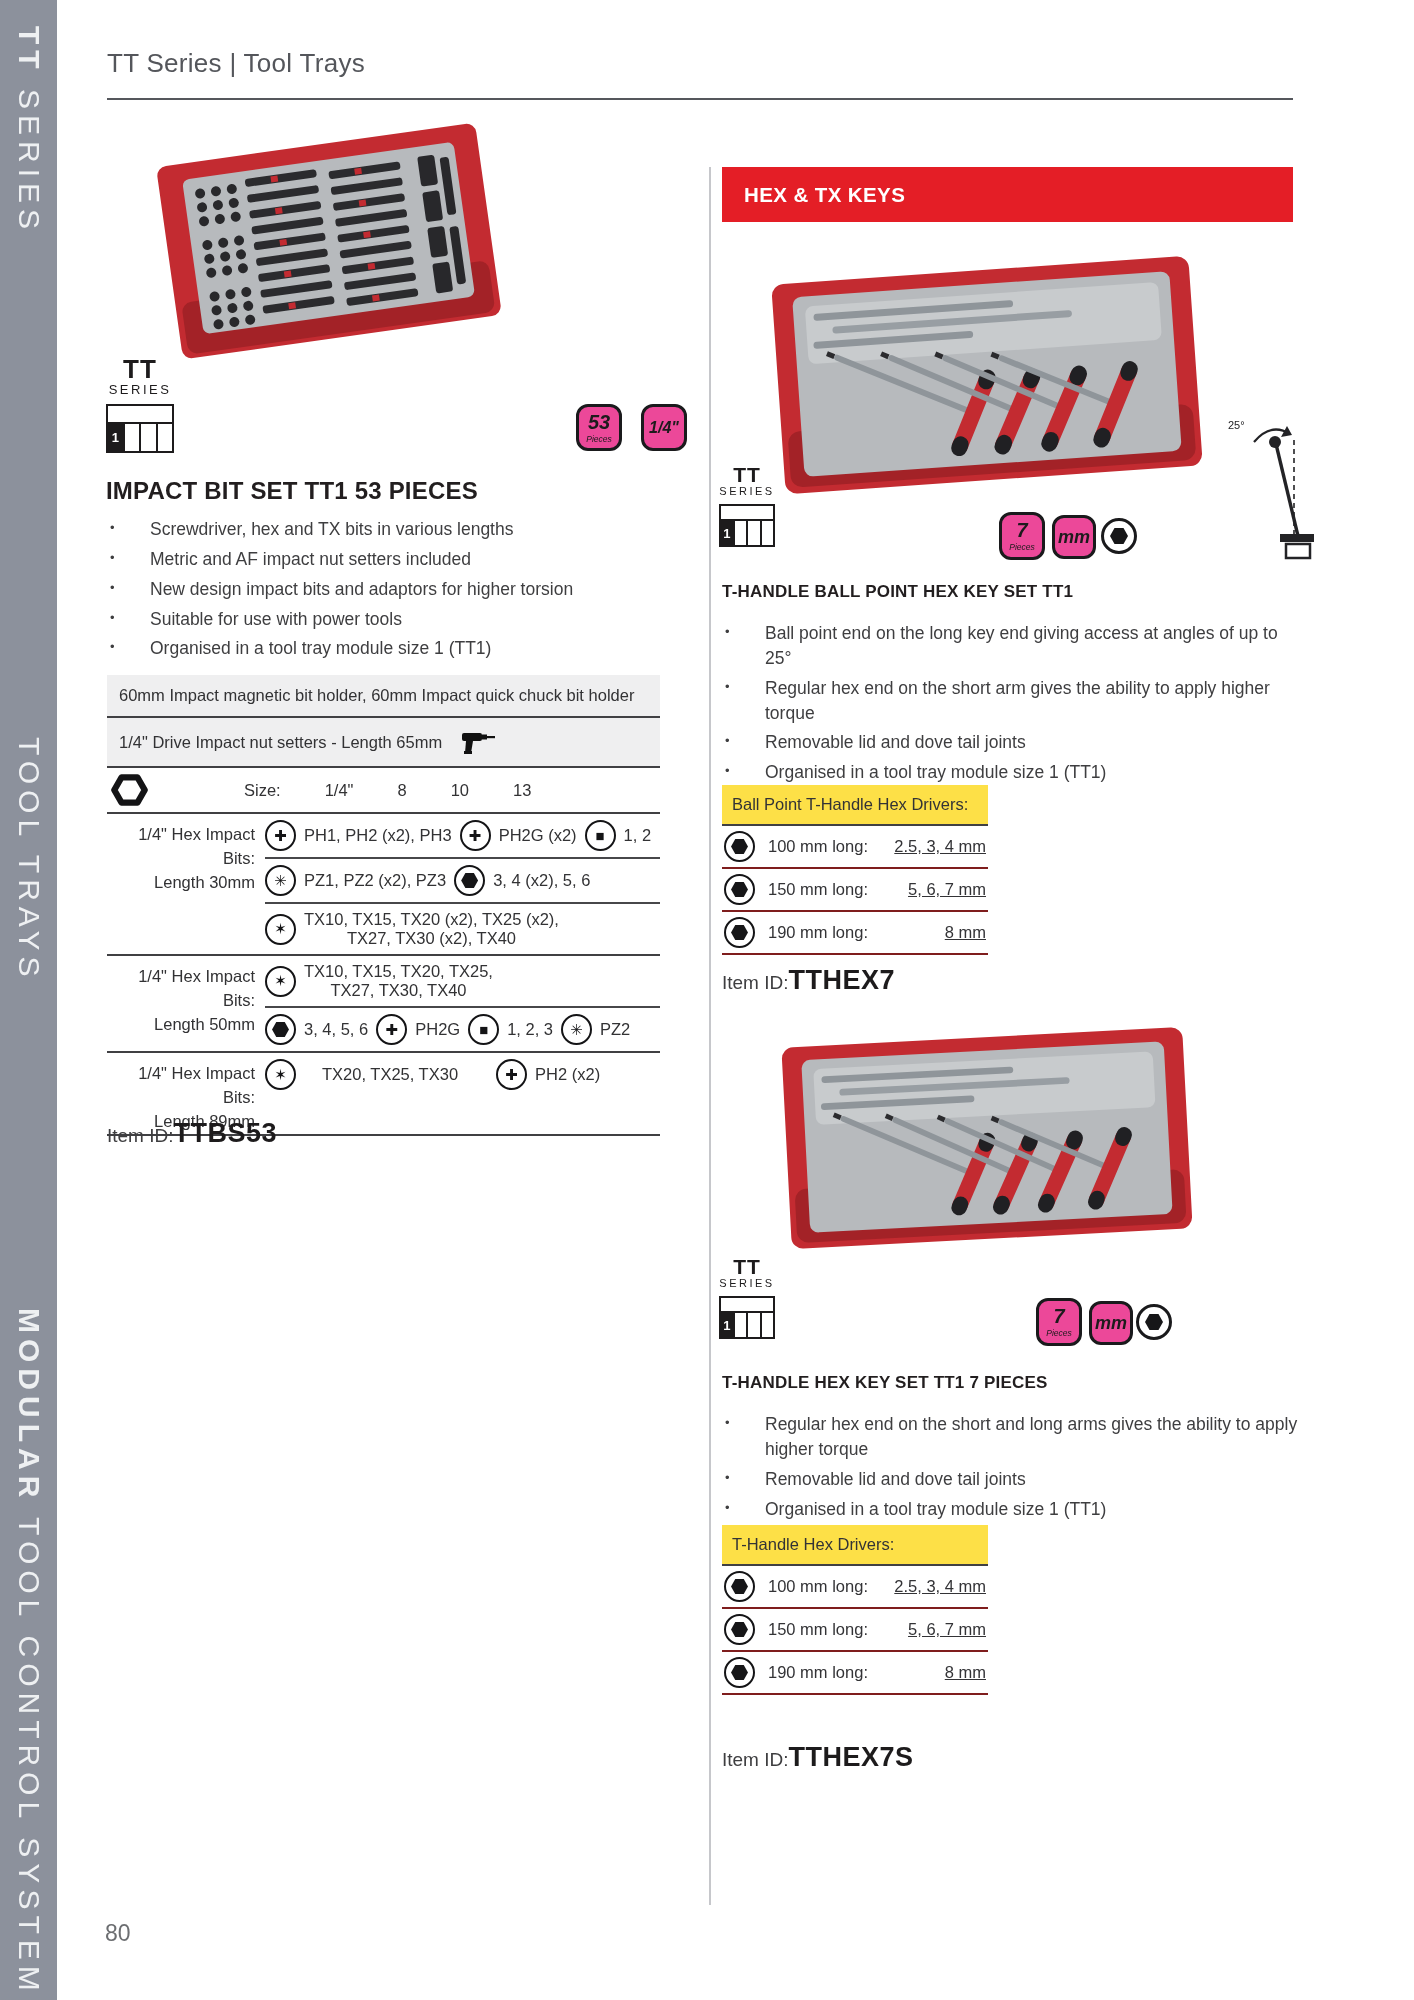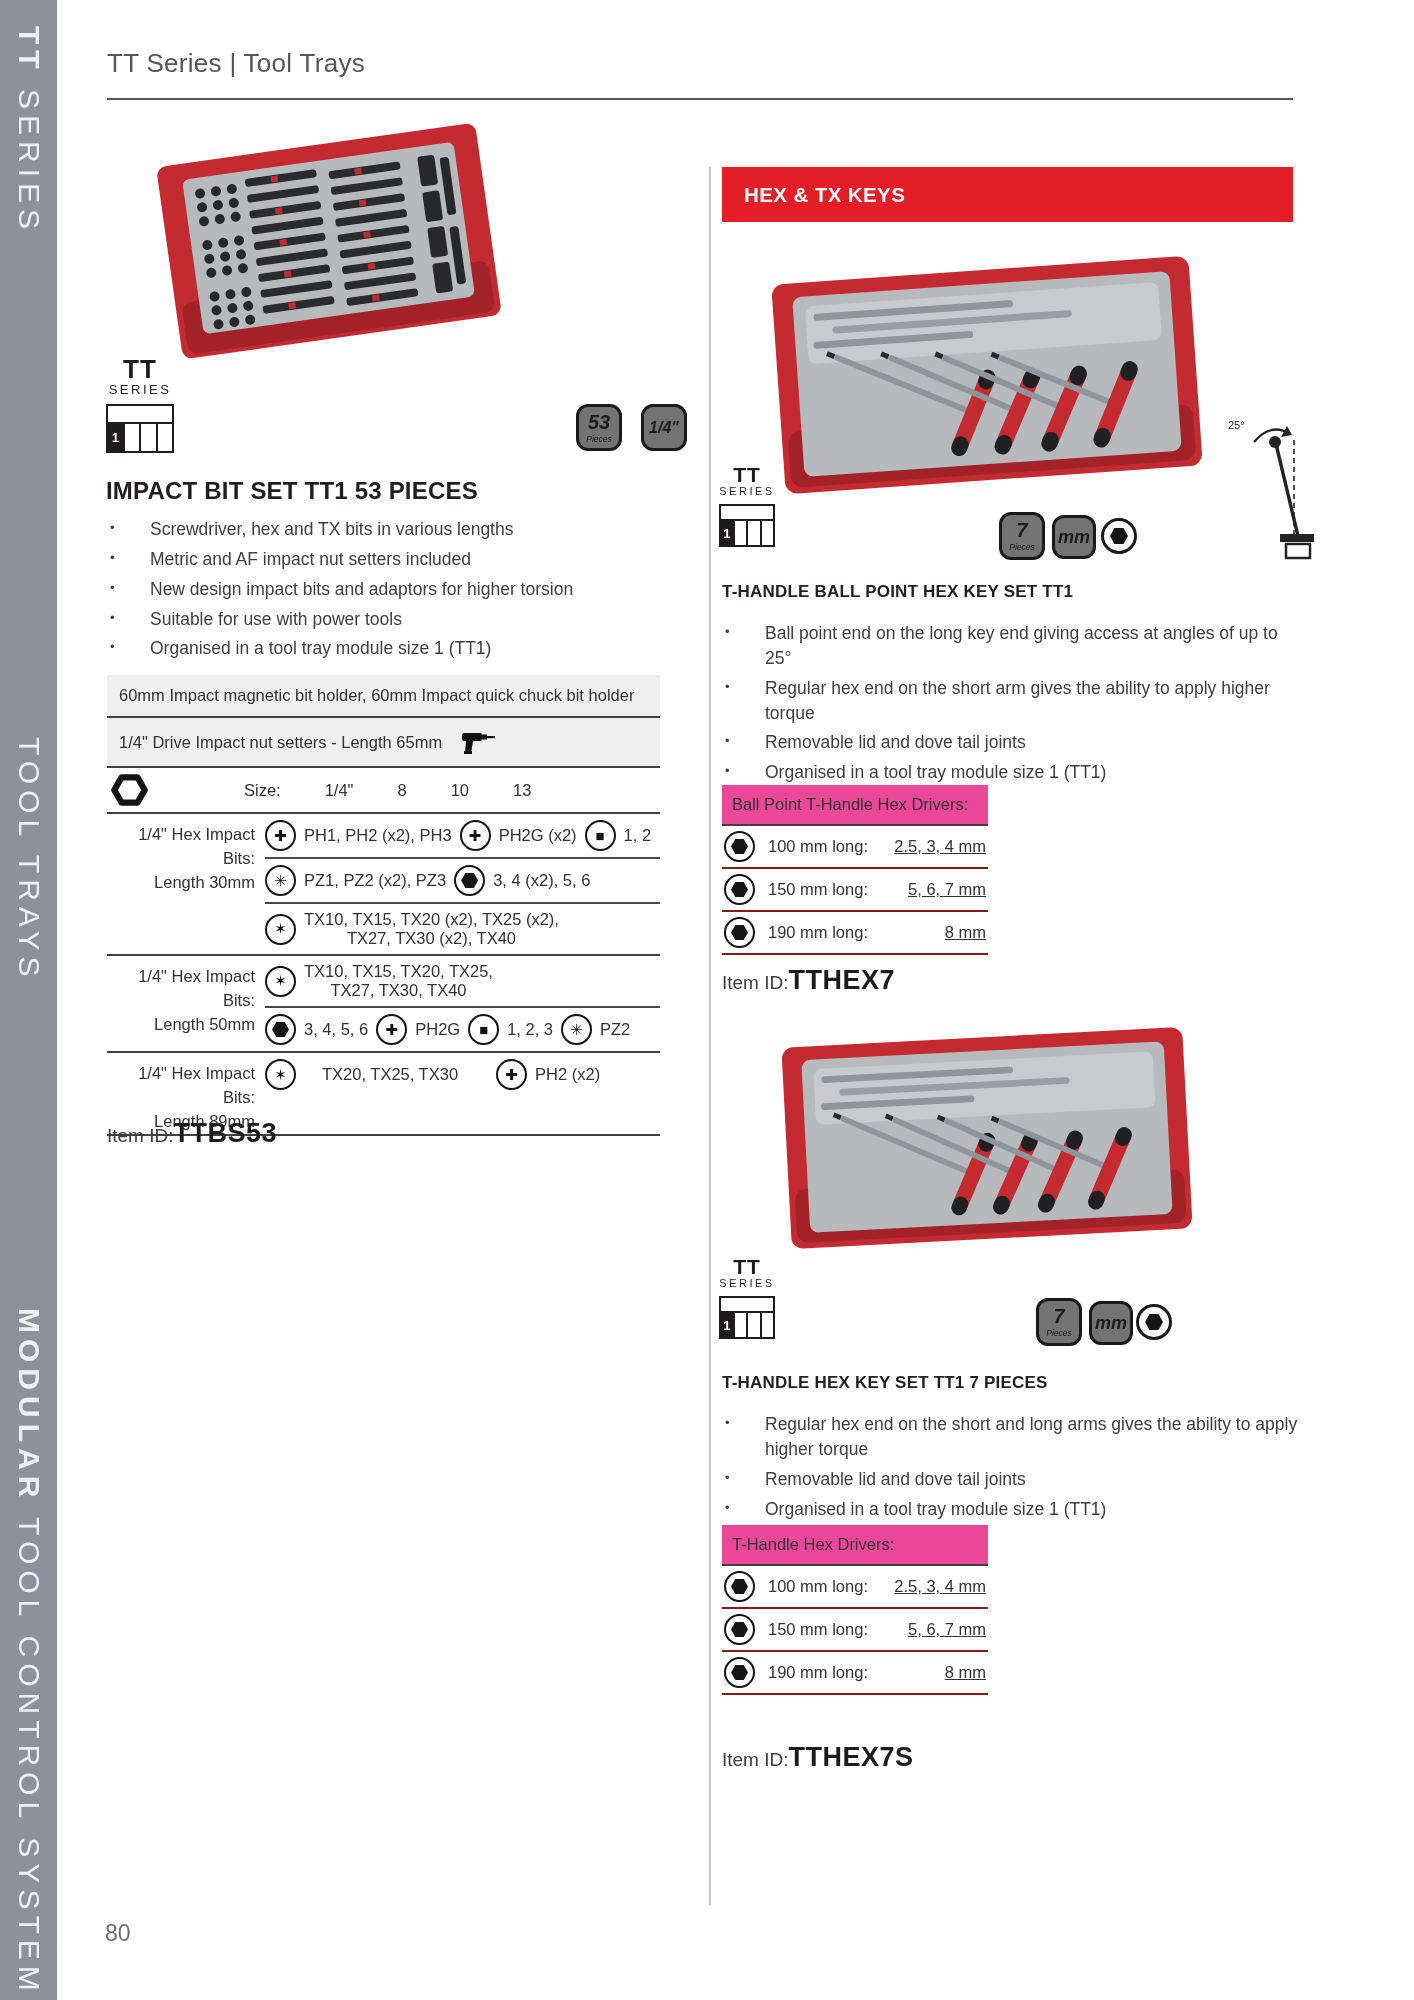--- a/index.html
+++ b/index.html
@@ -30,21 +30,21 @@
   .module-top{height:16px;border-bottom:2px solid #1d1b1c;}
   .module-row{display:flex;height:27px;}
   .module-cell{flex:1;border-right:2px solid #1d1b1c;display:flex;align-items:center;justify-content:center;}
   .module-cell:last-child{border-right:none;}
   .module-cell.black{background:#1d1b1c;color:#fff;font-weight:700;font-size:13px;}
   .logo-lg{width:68px;}.logo-lg .tt{font-size:26px;}.logo-lg .series{font-size:13px;}
   .logo-sm{width:56px;}.logo-sm .tt{font-size:21px;}.logo-sm .series{font-size:11px;}
   .logo-sm .module-top{height:13px;}.logo-sm .module-row{height:24px;}
 
   
-  .badge{border:3px solid #1a1a1c;border-radius:12px;background:#737373;display:flex;flex-direction:column;
+  .badge{border:3px solid #1a1a1c;border-radius:12px;background:#ec4899;display:flex;flex-direction:column;
          align-items:center;justify-content:center;box-sizing:border-box;color:#1d1b1c;
          font-style:italic;font-weight:700;}
   .badge .val{font-size:20px;line-height:1;}
   .badge .val.frac{font-size:16px;}
   .badge .unit{font-size:8.5px;font-weight:400;margin-top:2px;}
   .hex-badge{border:3px solid #1a1a1c;border-radius:50%;background:#fff;display:flex;
              align-items:center;justify-content:center;box-sizing:border-box;}
   .hex-shape{display:inline-block;background:#161618;
              clip-path:polygon(25% 0,75% 0,100% 50%,75% 100%,25% 100%,0 50%);}
 
@@ -76,21 +76,21 @@
   .two-line .l2{text-align:center;}
   .gap-l{margin-left:18px;}
   .gap-r{margin-right:30px;}
 
   .item-row{display:flex;align-items:baseline;}
   .item-label{font-size:19px;color:#3e3e40;}
   .item-id{font-size:27px;font-weight:700;color:#1d1b1c;letter-spacing:.5px;}
 
   
   .drv{width:266px;font-size:16.5px;color:#333336;}
-  .drv-header{background:#ec4899;border-bottom:2px solid #404043;padding:10px;box-sizing:border-box;}
+  .drv-header{background:#fde047;border-bottom:2px solid #404043;padding:10px;box-sizing:border-box;}
   .drv-row{display:flex;align-items:center;border-bottom:2px solid #7f1d1d;padding:5px 2px;justify-content:center;}
   .drv-len{margin-left:13px;}
   .drv-sizes{margin-left:auto;text-decoration:underline;}
 
   .page-num{left:105px;top:1920px;font-size:23px;color:#6c6e71;}
 </style>
 </head>
 <body>
 
 <div class="page">

